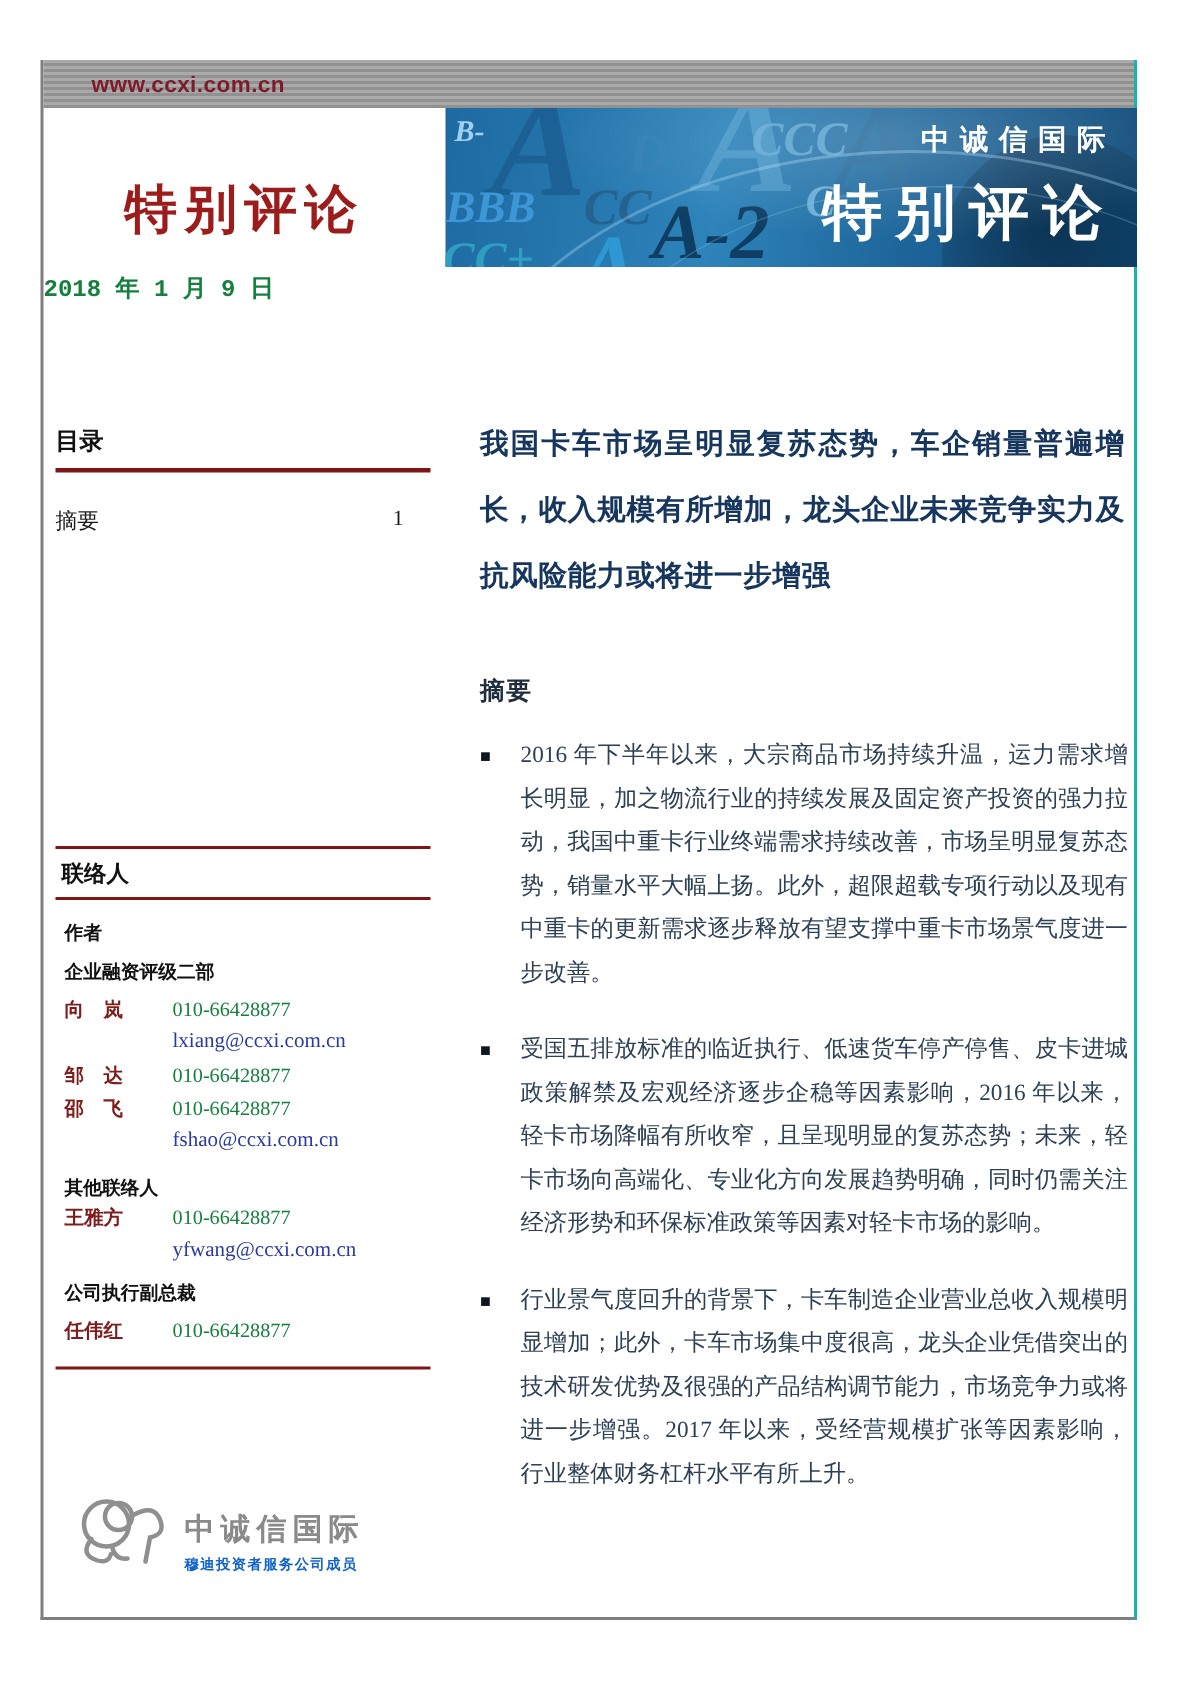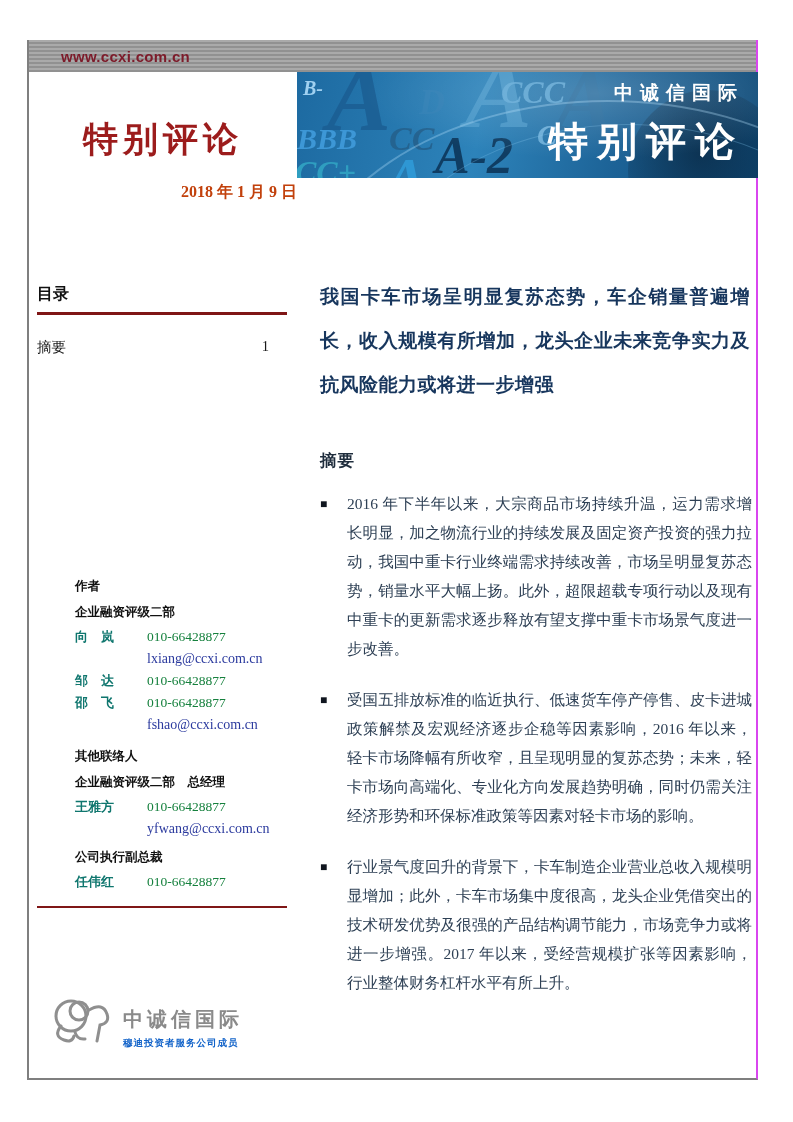--- a/index.html
+++ b/index.html
@@ -1,20 +1,20 @@
 <!DOCTYPE html>
 <html><head>
 <meta charset="utf-8">
 <style>
   * { margin:0; padding:0; box-sizing:border-box; }
   html,body { width:793px; height:1122px; background:#ffffff; overflow:hidden;
               font-family:"Liberation Sans", sans-serif; }
 
   .frame { position:absolute; left:27px; top:40px; width:731px; height:1040px;
-           border-left:2px solid #7f7f7f; border-right:2px solid #d946ef;
+           border-left:2px solid #7f7f7f; border-right:2px solid #14b8a6;
            border-bottom:2px solid #7f7f7f; background:#ffffff; }
 
   
   .topbar { position:absolute; left:0; top:0; width:100%; height:32px;
             background:repeating-linear-gradient(180deg,#aaaaaa 0 2px,#919191 2px 4px);
             display:flex; align-items:center; }
   .topbar .url { margin-left:32px; font-size:15px; font-weight:bold; color:#7d1b2a;
                  letter-spacing:.3px; }
 
   
@@ -48,42 +48,42 @@
   .banner-text { position:absolute; right:14px; top:8px; text-align:right; }
   .banner-company { font-size:19px; color:#ffffff; letter-spacing:7px;
             font-family:"Liberation Serif", serif; font-weight:bold; }
   .banner-title { margin-top:8px; font-size:40px; color:#ffffff; letter-spacing:9px;
             font-family:"Liberation Serif", serif; font-weight:bold; }
 
   
   .doc-type { position:absolute; left:0; top:76px; width:268px; text-align:center;
             font-family:"Liberation Serif", serif; font-weight:bold;
             font-size:35px; letter-spacing:5px; color:#9c1c1c; }
-  .doc-date { position:absolute; left:0; top:142px; width:268px; text-align:right;
-            font-family:Liberation Serif, serif; font-weight:bold;
-            font-size:16px; color:#c2410c; }
+  .doc-date { position:absolute; left:0; top:142px; width:268px; text-align:left;
+            font-family:Liberation Mono, monospace; font-weight:bold;
+            font-size:16px; color:#15803d; }
 
   .toc { position:absolute; left:8px; top:244px; width:250px; }
   .toc-heading { font-size:16px; font-weight:bold; color:#111111; padding-bottom:7px;
             border-bottom:3px solid #7f1616; }
   .toc-item { display:flex; justify-content:space-between; margin-top:23px;
             font-family:"Liberation Serif", serif; font-size:14.5px; color:#1a1a1a; }
   .toc-item .pg { font-family:"Liberation Serif", serif; padding-right:18px; }
 
   .contacts { position:absolute; left:8px; top:524px; width:250px; }
   .contacts-heading { font-size:15px; font-weight:bold; color:#111111;
             border-top:2px solid #7f1616; border-bottom:2px solid #7f1616;
             padding:7px 0 6px 4px; }
-  .c-body { padding-left:6px;margin-left:32px; }
+  .c-body { padding-left:6px; }
   .c-sub { font-weight:bold; font-size:12.5px; color:#111111;
             font-family:"Liberation Serif", serif; }
   .c-sub.author { margin-top:14px; }
   .c-sub.dept { margin-top:9px; margin-bottom:5px; }
   .c-row { display:flex; line-height:22px; }
-  .c-name { width:72px; font-weight:bold; font-size:13px; color:#0f766e; }
+  .c-name { width:72px; font-weight:bold; font-size:13px; color:#7f1d1d; }
   .c-phone { font-family:"Liberation Serif", serif; font-size:13.5px; color:#15803d; }
   .c-email { margin-left:72px; line-height:22px; font-family:"Liberation Serif", serif;
             font-size:14px; color:#2b3a9e; }
   .c-gap { height:12px; }
   .c-endline { margin-top:13px; border-top:2px solid #7f1616; }
 
   .logo { position:absolute; left:20px; top:952px; display:flex; align-items:flex-start; }
   .logo svg { flex:0 0 auto; }
   .logo-text { margin-left:10px; margin-top:14px; }
   .logo-name { font-family:"Liberation Serif", serif; font-weight:bold; font-size:20px;
@@ -141,20 +141,21 @@
 
   <div class="toc">
     <div class="toc-heading">目录</div>
     <div class="toc-item">
       <span>摘要</span>
       <span class="pg">1</span>
     </div>
   </div>
 
   <div class="contacts">
+    <div class="contacts-heading">联络人</div>
     <div class="c-body">
       <div class="c-sub author">作者</div>
       <div class="c-sub dept">企业融资评级二部</div>
 
       <div class="c-row">
         <span class="c-name">向　岚</span>
         <span class="c-phone">010-66428877</span>
       </div>
       <div class="c-email">lxiang@ccxi.com.cn</div>
 
@@ -164,21 +165,20 @@
       </div>
 
       <div class="c-row">
         <span class="c-name">邵　飞</span>
         <span class="c-phone">010-66428877</span>
       </div>
       <div class="c-email">fshao@ccxi.com.cn</div>
 
       <div class="c-gap"></div>
       <div class="c-sub">其他联络人</div>
-      <div class="c-sub dept">企业融资评级二部　总经理</div>
 
       <div class="c-row">
         <span class="c-name">王雅方</span>
         <span class="c-phone">010-66428877</span>
       </div>
       <div class="c-email">yfwang@ccxi.com.cn</div>
 
       <div class="c-sub dept">公司执行副总裁</div>
       <div class="c-row">
         <span class="c-name">任伟红</span>

